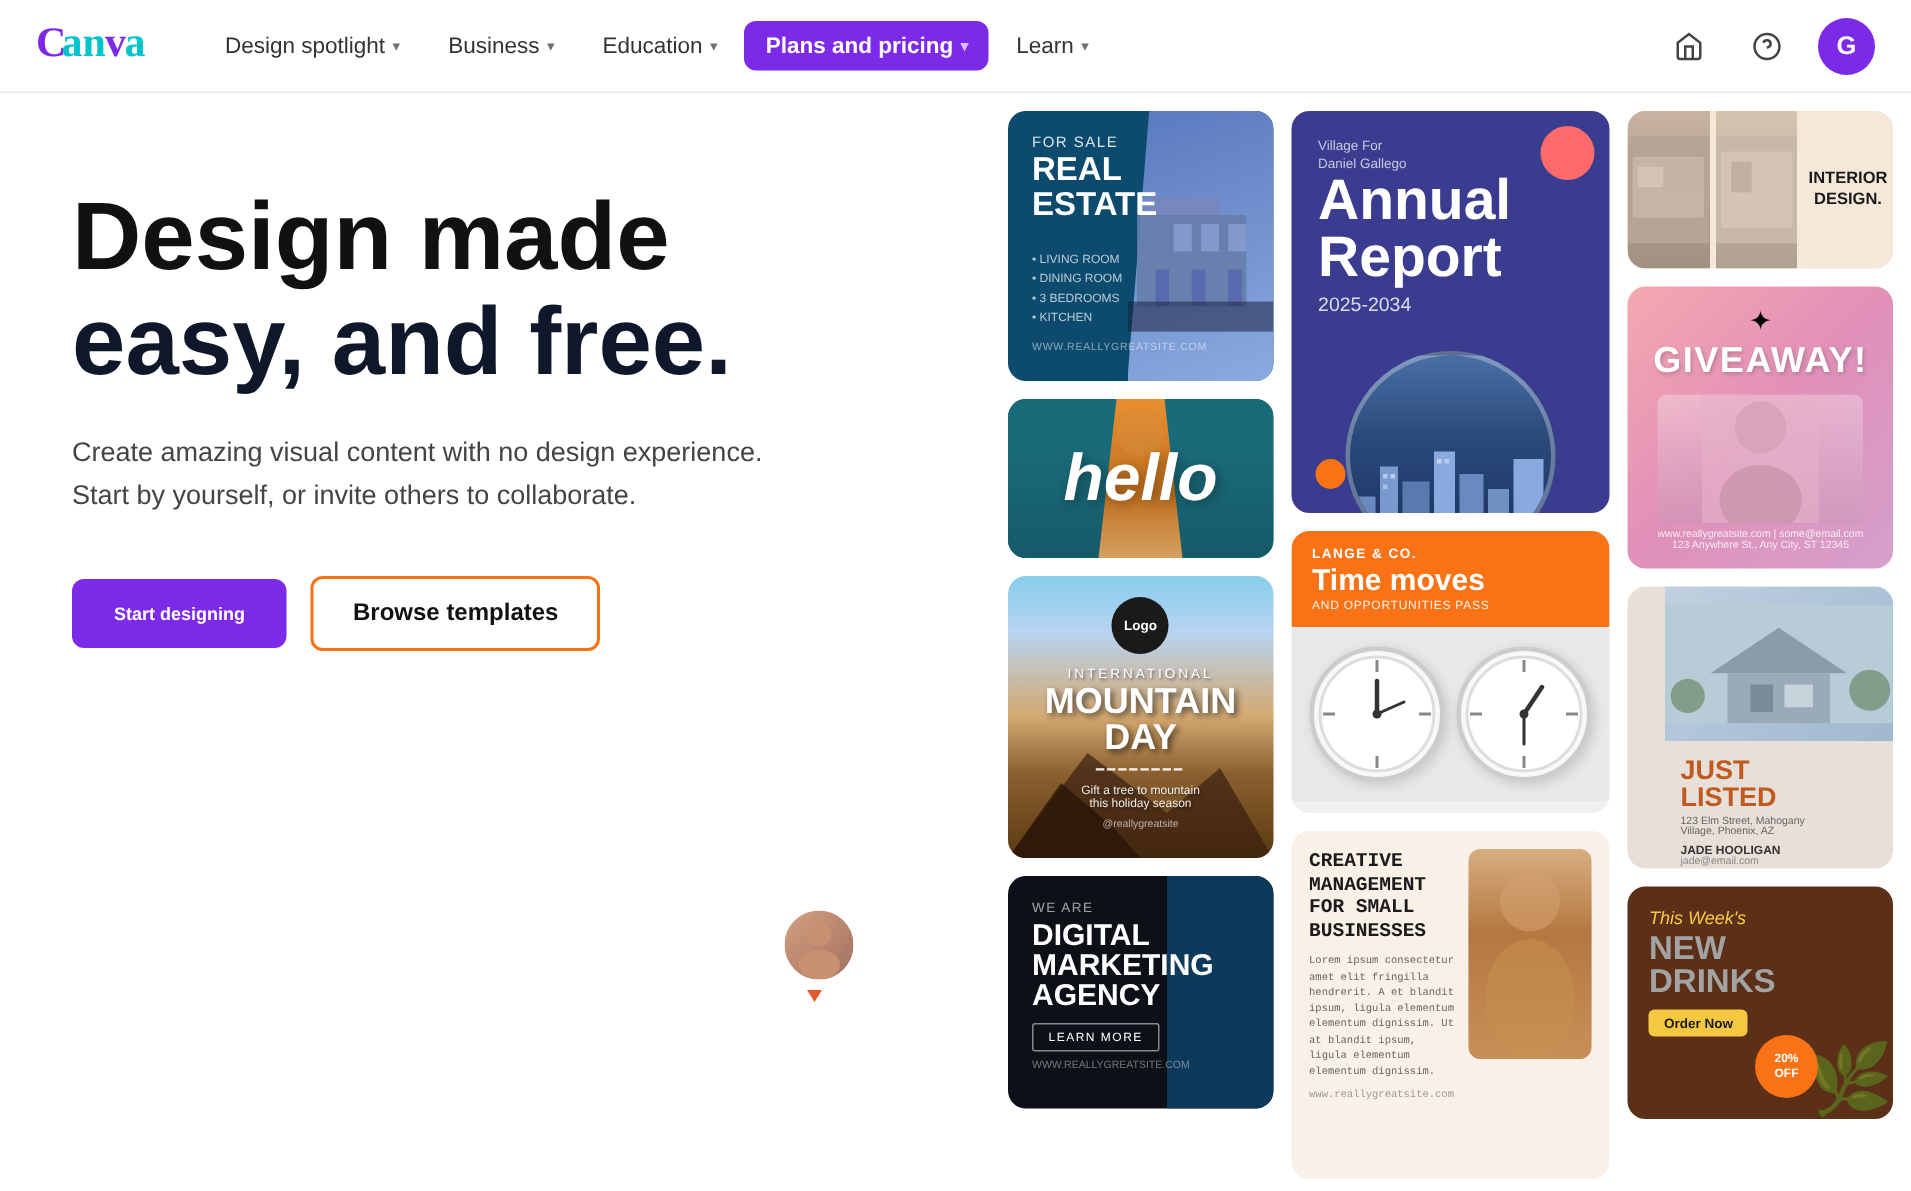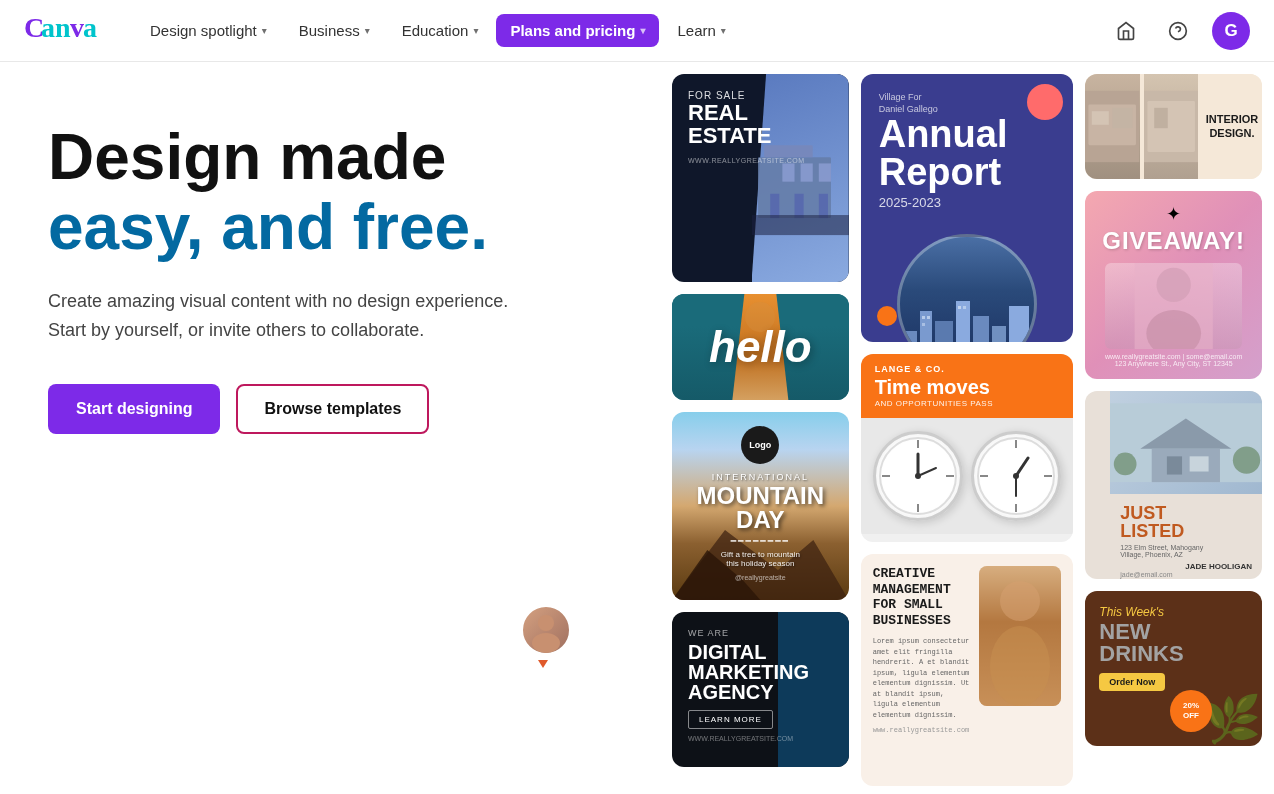--- a/index.html
+++ b/index.html
@@ -35,29 +35,29 @@
     
     .main { display: flex; height: calc(794px - 62px); overflow: hidden; }
 
     
     .hero {
       width: 660px; min-width: 660px; padding: 60px 48px 0 48px;
       display: flex; flex-direction: column; justify-content: flex-start;
       position: relative;
     }
     .hero-title-line1 { font-size: 64px; font-weight: 800; color: #111; line-height: 1.1; }
-    .hero-title-line2 { font-size: 64px; font-weight: 800; color: #0369a1; line-height: 1.1; margin-bottom: 24px; }
+    .hero-title-line2 { font-size: 64px; font-weight: 800; color: #0f172a; line-height: 1.1; margin-bottom: 24px; }
     .hero-subtitle { font-size: 18px; color: #444; line-height: 1.6; max-width: 480px; margin-bottom: 40px; }
     .hero-buttons { display: flex; gap: 16px; align-items: center; }
     .btn-primary {
       background: #7d2ae8; color: #fff; border: none; border-radius: 8px;
-      padding: 16px 28px; font-size: 16px; font-weight: 600; cursor: pointer;
+      padding: 16px 28px; font-size: 12px; font-weight: 600; cursor: pointer;
     }
     .btn-secondary {
-      background: transparent; color: #111; border: 2px solid #be185d; border-radius: 8px;
+      background: transparent; color: #111; border: 2px solid #f97316; border-radius: 8px;
       padding: 14px 26px; font-size: 16px; font-weight: 600; cursor: pointer;
     }
 
     
     .cursor-bubble {
       position: absolute; bottom: 130px; right: 80px;
       width: 60px; height: 60px;
     }
     .cursor-bubble .avatar-small {
       width: 52px; height: 52px; border-radius: 50%; overflow: hidden;
@@ -168,38 +168,41 @@
       <div style="position:absolute;bottom:-4px;left:18px;display:flex;flex-direction:column;align-items:center;">
         <div style="width:0;height:0;border-left:5px solid transparent;border-right:5px solid transparent;border-top:8px solid #e05a2b;"></div>
       </div>
     </div>
   </div>
 
   <div class="templates-area">
 
     <div class="col col1">
 
-      <div class="card" style="height:208px;background:#0f172a;border-radius:12px;overflow:hidden;position:relative;flex-shrink:0;">
+      <div class="card" style="height:180px;background:#0c4a6e;border-radius:12px;overflow:hidden;position:relative;flex-shrink:0;">
         <div style="position:absolute;right:0;top:0;width:55%;height:100%;background:linear-gradient(160deg,#5a7abf,#8aaae0);clip-path:polygon(15% 0%,100% 0%,100% 100%,0% 100%);"></div>
         <div style="position:absolute;right:0;top:0;width:55%;height:100%;display:flex;align-items:center;justify-content:center;overflow:hidden;">
           <svg width="160" height="188" viewBox="0 0 160 188" style="opacity:0.9">
             <rect x="10" y="60" width="120" height="100" fill="#667eaa" rx="2"></rect>
             <rect x="20" y="40" width="80" height="20" fill="#7888bb" rx="2"></rect>
             <rect x="50" y="70" width="20" height="30" fill="#8899cc"></rect>
             <rect x="80" y="70" width="20" height="30" fill="#8899cc"></rect>
             <rect x="110" y="70" width="20" height="30" fill="#8899cc"></rect>
             <rect x="30" y="120" width="15" height="40" fill="#5566aa"></rect>
             <rect x="70" y="120" width="15" height="40" fill="#5566aa"></rect>
             <rect x="110" y="120" width="15" height="40" fill="#5566aa"></rect>
             <rect x="0" y="155" width="160" height="33" fill="#1a2040" opacity="0.6"></rect>
           </svg>
         </div>
         <div style="position:relative;z-index:2;padding:16px;color:#fff;">
           <div style="font-size:10px;font-weight:400;text-transform:uppercase;letter-spacing:1px;opacity:0.85;">FOR SALE</div>
           <div style="font-size:22px;font-weight:900;text-transform:uppercase;line-height:1.05;">REAL ESTATE</div>
+          <div style="font-size:8px;margin-top:20px;opacity:0.7;line-height:1.6;">
+            • LIVING ROOM<br>• DINING ROOM<br>• 3 BEDROOMS<br>• KITCHEN
+          </div>
           <div style="font-size:7px;margin-top:10px;opacity:0.5;text-transform:uppercase;letter-spacing:0.5px;">WWW.REALLYGREATSITE.COM</div>
         </div>
       </div>
 
       <div class="card" style="height:106px;background:#1a6b7a;border-radius:12px;overflow:hidden;flex-shrink:0;position:relative;">
         <div style="position:absolute;inset:0;display:flex;align-items:center;justify-content:center;overflow:hidden;">
 
           <div style="position:absolute;width:100%;height:100%;background:linear-gradient(180deg,#1a6b7a 30%,#155a68 100%);">
             <div style="position:absolute;bottom:0;left:50%;transform:translateX(-50%);width:80px;height:100%;background:linear-gradient(180deg,#e89030 0%,#c07020 60%,#d4a060 100%);clip-path:polygon(30% 0%,70% 0%,85% 100%,15% 100%);"></div>
             <div style="position:absolute;top:8px;left:50%;transform:translateX(-50%);width:30px;height:30px;background:#d4904060;border-radius:50%;"></div>
@@ -238,21 +241,21 @@
     </div>
 
     <div class="col col2">
 
       <div class="card" style="height:268px;background:#3a3d8f;border-radius:12px;overflow:hidden;flex-shrink:0;position:relative;">
         <div style="position:absolute;top:10px;right:10px;width:36px;height:36px;background:#ff6b6b;border-radius:50%;"></div>
         <div style="padding:18px;color:#fff;position:relative;z-index:2;">
           <div style="font-size:9px;opacity:0.7;margin-bottom:2px;">Village For</div>
           <div style="font-size:9px;opacity:0.7;margin-bottom:1px;">Daniel Gallego</div>
           <div style="font-size:38px;font-weight:900;line-height:1.0;margin-bottom:4px;">Annual<br>Report</div>
-          <div style="font-size:13px;opacity:0.8;margin-bottom:16px;">2025-2023</div>
+          <div style="font-size:13px;opacity:0.8;margin-bottom:16px;">2025-2034</div>
         </div>
 
         <div style="display:flex;justify-content:center;margin-top:-10px;position:relative;z-index:2;">
           <div style="width:140px;height:140px;border-radius:50%;overflow:hidden;border:3px solid rgba(255,255,255,0.3);background:linear-gradient(180deg,#4a6fa5 0%,#2a4a7a 40%,#1a3060 100%);display:flex;align-items:flex-end;justify-content:center;">
             <svg width="130" height="100" viewBox="0 0 130 100">
 
               <rect x="0" y="60" width="15" height="40" fill="#6a8abf"></rect>
               <rect x="18" y="40" width="12" height="60" fill="#7a9acf"></rect>
               <rect x="33" y="50" width="18" height="50" fill="#5a7aaf"></rect>
               <rect x="54" y="30" width="14" height="70" fill="#8aaadf"></rect>
@@ -384,21 +387,21 @@
             <rect x="105" y="70" width="25" height="20" fill="#c8d4dc"></rect>
 
             <circle cx="20" cy="80" r="15" fill="#6a8a6a" opacity="0.7"></circle>
             <circle cx="180" cy="75" r="18" fill="#6a8a6a" opacity="0.7"></circle>
           </svg>
         </div>
 
         <div style="padding:10px;">
           <div style="font-size:18px;font-weight:900;color:#c05a20;line-height:1.0;">JUST<br>LISTED</div>
           <div style="font-size:7px;color:#666;margin-top:4px;">123 Elm Street, Mahogany<br>Village, Phoenix, AZ</div>
-          <div style="font-size:8px;font-weight:700;color:#333;margin-top:4px;text-align:right;">JADE HOOLIGAN</div>
+          <div style="font-size:8px;font-weight:700;color:#333;margin-top:4px;">JADE HOOLIGAN</div>
           <div style="font-size:7px;color:#888;">jade@email.com</div>
         </div>
       </div>
 
       <div class="card" style="height:155px;background:#5c3018;border-radius:12px;overflow:hidden;flex-shrink:0;padding:14px;position:relative;">
         <div style="color:#fff;position:relative;z-index:2;">
           <div style="font-size:12px;color:#f5c842;font-style:italic;margin-bottom:2px;">This Week's</div>
           <div style="font-size:22px;font-weight:900;color:#a3a3a3;line-height:1.0;text-transform:uppercase;">NEW<br>DRINKS</div>
           <div style="margin-top:8px;background:#f5c842;color:#1a1a1a;font-size:9px;padding:4px 10px;border-radius:4px;font-weight:700;display:inline-block;">Order Now</div>
         </div>

